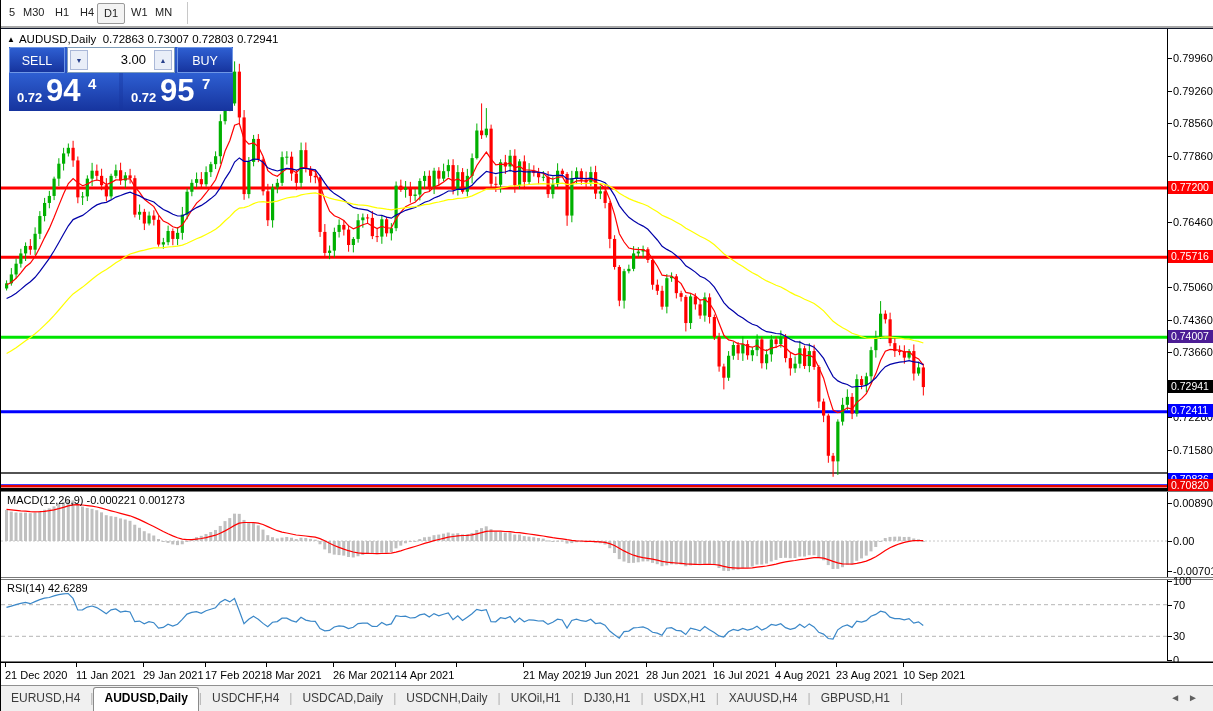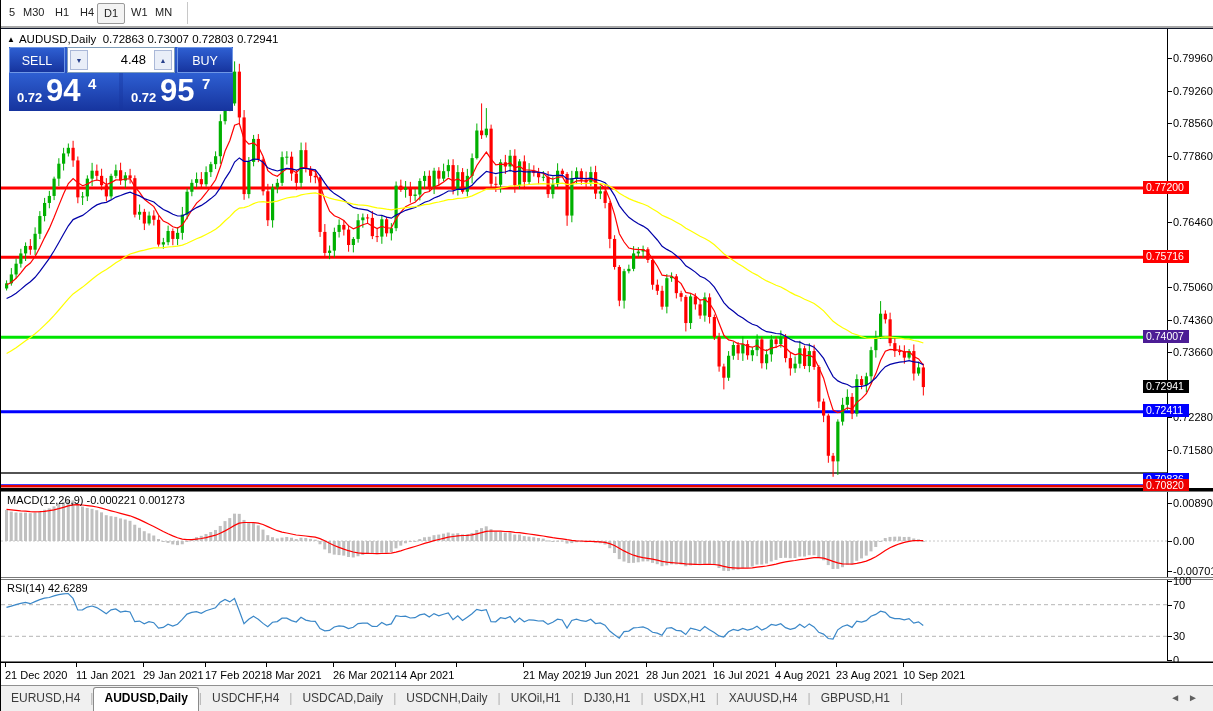--- a/index.html
+++ b/index.html
@@ -29,21 +29,21 @@
   #vol-val{position:absolute;left:24px;right:24px;top:0;height:24px;line-height:24px;text-align:right;font-size:13px;color:#000;padding-right:4px;}
   .pricebox{position:absolute;top:26px;width:110px;height:38px;color:#fff;}
   #sell-price{left:0;border-radius:0 0 0 2px;}
   #buy-price{left:114px;border-radius:0 0 2px 0;}
   .p-small{position:absolute;left:8px;bottom:6px;font-size:13px;font-weight:bold;}
   .p-big{position:absolute;left:37px;top:0px;font-size:31px;font-weight:bold;}
   .p-sup{position:absolute;left:79px;top:2px;font-size:15px;font-weight:bold;}
   
   .ytick{position:absolute;left:1172px;height:12px;line-height:12px;font-size:11px;color:#000;white-space:nowrap;}
   .ytickmark{position:absolute;left:1166px;width:5px;height:1px;background:#000;}
-  .chip{position:absolute;left:1142px;width:46px;height:13px;line-height:13px;font-size:10.5px;color:#fff;padding-left:3px;box-sizing:border-box;white-space:nowrap;}
+  .chip{position:absolute;left:1167px;width:46px;height:13px;line-height:13px;font-size:10.5px;color:#fff;padding-left:3px;box-sizing:border-box;white-space:nowrap;}
   
   .panel{position:absolute;left:0;width:1213px;background:#fff;border-top:1px solid #7a7a7a;border-bottom:1px solid #7a7a7a;box-sizing:border-box;}
   #macd-panel{top:491px;height:87px;}
   #rsi-panel{top:579px;height:83px;}
   .panel .axisline{position:absolute;left:1166px;top:0;bottom:0;width:1px;background:#000;}
   .ind-label{position:absolute;left:6px;top:2px;font-size:11px;color:#000;white-space:nowrap;}
   .ind-tick{position:absolute;left:1172px;font-size:11px;color:#000;height:12px;line-height:12px;white-space:nowrap;}
   .ind-tickmark{position:absolute;left:1166px;width:5px;height:1px;background:#000;}
   
   #date-axis{position:absolute;left:0;top:662px;width:1213px;height:23px;border-top:1px solid #000;background:#fff;box-sizing:border-box;}
@@ -473,21 +473,21 @@
         <polyline points="5.6,269.5 10.35,267.3 15.1,264.2 19.85,260.4 24.6,256.2 29.35,252.8 34.1,248.3 38.85,242.4 43.6,235.9 48.35,229.3 53.1,221.8 57.85,213.5 62.6,205.0 67.35,196.8 72.1,190.6 76.85,188.4 81.6,186.4 86.35,182.9 91.1,179.0 95.85,175.9 100.6,174.1 105.35,173.4 110.1,170.9 114.85,168.1 119.6,166.5 124.35,164.6 129.1,163.1 133.85,165.3 138.6,166.9 143.35,169.6 148.1,171.2 152.85,173.0 157.6,177.1 162.35,180.5 167.1,182.6 171.85,185.2 176.6,187.0 181.35,186.8 186.1,184.5 190.85,181.6 195.6,178.6 200.35,176.4 205.1,173.2 209.85,169.6 214.6,165.6 219.35,158.6 224.1,149.8 228.85,142.7 233.6,133.1 238.35,128.9 243.1,132.3 247.85,132.4 252.6,130.2 257.35,130.3 262.1,133.3 266.85,138.8 271.6,140.7 276.35,142.0 281.1,140.6 285.85,139.4 290.6,139.9 295.35,141.2 300.1,139.3 304.85,139.4 309.6,140.1 314.35,140.9 319.1,146.8 323.85,154.1 328.6,160.5 333.35,164.6 338.1,167.6 342.85,170.7 347.6,175.0 352.35,178.4 357.1,179.6 361.85,180.4 366.6,181.2 371.35,183.7 376.1,186.0 380.85,186.4 385.6,188.1 390.35,189.2 395.1,186.1 399.85,183.7 404.6,181.3 409.35,179.9 414.1,178.5 418.85,176.0 423.6,173.2 428.35,171.8 433.1,169.0 437.85,167.1 442.6,164.7 447.35,162.0 452.1,161.9 456.85,160.1 461.6,160.4 466.35,159.1 471.1,156.2 475.85,151.0 480.6,146.7 485.35,142.3 490.1,143.5 494.85,144.6 499.6,143.5 504.35,143.0 509.1,141.4 513.85,142.8 518.6,141.8 523.35,142.9 528.1,142.8 532.85,142.9 537.6,143.4 542.35,143.8 547.1,145.9 551.85,146.7 556.6,146.3 561.35,146.1 566.1,150.0 570.85,149.9 575.6,149.2 580.35,149.3 585.1,149.7 589.85,149.1 594.6,150.6 599.35,151.7 604.1,153.8 608.85,159.1 613.6,166.6 618.35,176.6 623.1,182.9 627.85,188.3 632.6,191.7 637.35,194.7 642.1,197.1 646.85,200.3 651.6,205.6 656.35,211.0 661.1,217.3 665.85,220.4 670.6,222.9 675.35,226.8 680.1,230.8 684.85,236.8 689.6,239.7 694.35,243.1 699.1,247.2 703.85,249.2 708.6,252.9 713.35,258.2 718.1,265.7 722.85,273.6 727.6,278.7 732.35,282.3 737.1,286.3 741.85,289.0 746.6,292.6 751.35,295.3 756.1,296.7 760.85,300.3 765.6,302.7 770.35,303.4 775.1,304.5 779.85,304.9 784.6,307.2 789.35,310.2 794.1,312.6 798.85,313.2 803.6,315.5 808.35,316.1 813.1,318.2 817.85,323.4 822.6,329.4 827.35,338.7 832.1,347.6 836.85,351.9 841.6,354.2 846.35,355.5 851.1,358.2 855.85,357.5 860.6,357.4 865.35,356.4 870.1,353.0 874.85,348.8 879.6,342.7 884.35,337.7 889.1,335.4 893.85,334.2 898.6,333.1 903.35,332.6 908.1,331.6 912.85,332.9 917.6,333.4 922.35,335.7" fill="none" stroke="#0000a8" stroke-width="1.2"></polyline>
         <polyline points="5.6,324.6 10.35,321.8 15.1,318.7 19.85,315.3 24.6,311.8 29.35,308.5 34.1,304.8 38.85,300.6 43.6,296.1 48.35,291.5 53.1,286.4 57.85,281.0 62.6,275.4 67.35,269.8 72.1,264.9 76.85,261.4 81.6,258.1 86.35,254.2 91.1,250.2 95.85,246.5 100.6,243.3 105.35,240.6 110.1,237.2 114.85,233.8 119.6,230.9 124.35,227.8 129.1,225.0 133.85,223.6 138.6,222.2 143.35,221.2 148.1,219.9 152.85,218.9 157.6,218.8 162.35,218.6 167.1,218.0 171.85,217.7 176.6,217.2 181.35,216.1 186.1,214.2 190.85,212.0 195.6,209.8 200.35,207.9 205.1,205.5 209.85,203.0 214.6,200.3 219.35,196.5 224.1,191.8 228.85,187.6 233.6,182.5 238.35,179.1 243.1,178.6 247.85,177.0 252.6,174.6 257.35,173.0 262.1,172.6 266.85,173.3 271.6,172.8 276.35,172.1 281.1,170.5 285.85,169.0 290.6,168.1 295.35,167.6 300.1,165.9 304.85,165.0 309.6,164.4 314.35,163.8 319.1,165.2 323.85,167.3 328.6,169.2 333.35,170.4 338.1,171.3 342.85,172.4 347.6,173.9 352.35,175.2 357.1,175.8 361.85,176.2 366.6,176.7 371.35,177.8 376.1,178.9 380.85,179.3 385.6,180.2 390.35,180.8 395.1,180.0 399.85,179.3 404.6,178.6 409.35,178.1 414.1,177.7 418.85,176.8 423.6,175.7 428.35,175.1 433.1,173.9 437.85,173.0 442.6,171.9 447.35,170.6 452.1,170.3 456.85,169.3 461.6,169.1 466.35,168.3 471.1,166.9 475.85,164.6 480.6,162.5 485.35,160.2 490.1,160.0 494.85,159.9 499.6,158.9 504.35,158.2 509.1,157.0 513.85,157.0 518.6,156.1 523.35,156.0 528.1,155.5 532.85,155.1 537.6,154.9 542.35,154.6 547.1,155.0 551.85,155.0 556.6,154.5 561.35,154.2 566.1,155.3 570.85,155.1 575.6,154.7 580.35,154.5 585.1,154.5 589.85,154.1 594.6,154.4 599.35,154.7 604.1,155.4 608.85,157.4 613.6,160.2 618.35,164.2 623.1,167.0 627.85,169.6 632.6,171.6 637.35,173.4 642.1,175.0 646.85,177.0 651.6,179.9 656.35,182.8 661.1,186.2 665.85,188.4 670.6,190.5 675.35,193.2 680.1,195.8 684.85,199.3 689.6,201.8 694.35,204.4 699.1,207.3 703.85,209.5 708.6,212.3 713.35,215.7 718.1,220.1 722.85,224.7 727.6,228.3 732.35,231.4 737.1,234.8 741.85,237.6 746.6,240.8 751.35,243.7 756.1,246.1 760.85,249.2 765.6,251.9 770.35,254.0 775.1,256.2 779.85,258.0 784.6,260.6 789.35,263.4 794.1,265.9 798.85,267.8 803.6,270.3 808.35,272.2 813.1,274.5 817.85,278.0 822.6,281.9 827.35,287.1 832.1,292.3 836.85,295.8 841.6,298.7 846.35,301.2 851.1,304.2 855.85,305.8 860.6,307.6 865.35,309.0 870.1,309.4 874.85,309.4 879.6,308.5 884.35,307.9 889.1,308.1 893.85,308.6 898.6,309.1 903.35,309.8 908.1,310.2 912.85,311.5 917.6,312.4 922.35,314.0" fill="none" stroke="#ffff00" stroke-width="1.2"></polyline>
       </svg>
     <div id="main-axis-border"></div>
     <div id="chart-title"><span class="tri">▲</span><span>AUDUSD,Daily</span>&nbsp;&nbsp;<span>0.72863 0.73007 0.72803 0.72941</span></div>
 
     <div id="trade" class="bluebg">
       <div id="sell-btn" class="bluebg">SELL</div>
       <div id="vol-wrap">
         <div id="spin-dn" class="spin"><span>▼</span></div>
-        <div id="vol-val">4.48</div>
+        <div id="vol-val">3.00</div>
         <div id="spin-up" class="spin"><span>▲</span></div>
       </div>
       <div id="buy-btn" class="bluebg">BUY</div>
       <div id="sell-price" class="pricebox bluebg">
         <span class="p-small">0.72</span>
         <span class="p-big">94</span>
         <span class="p-sup">4</span>
       </div>
       <div id="buy-price" class="pricebox bluebg">
         <span class="p-small">0.72</span>

